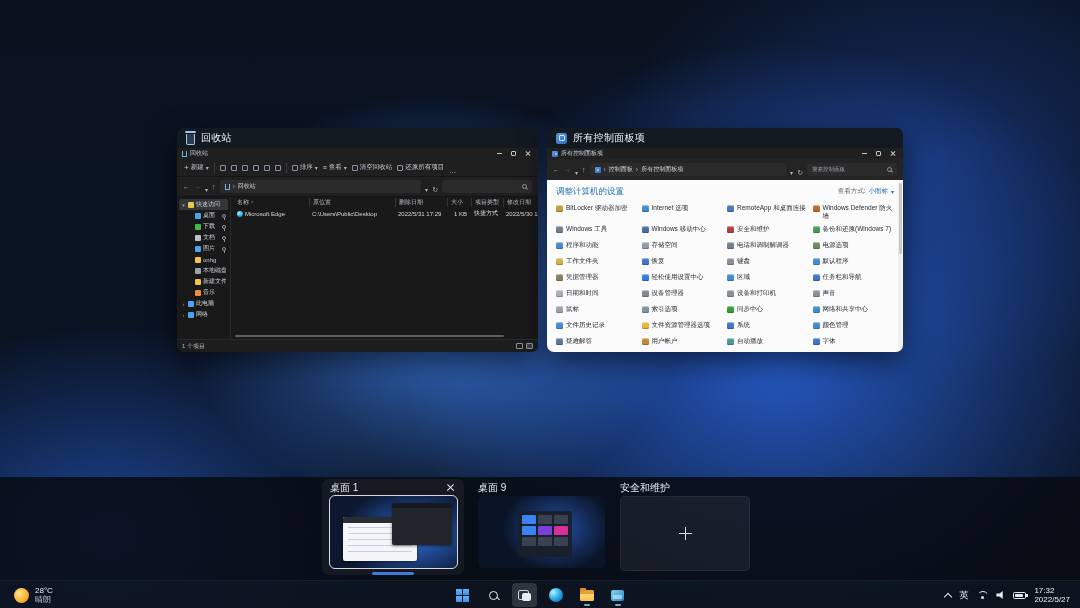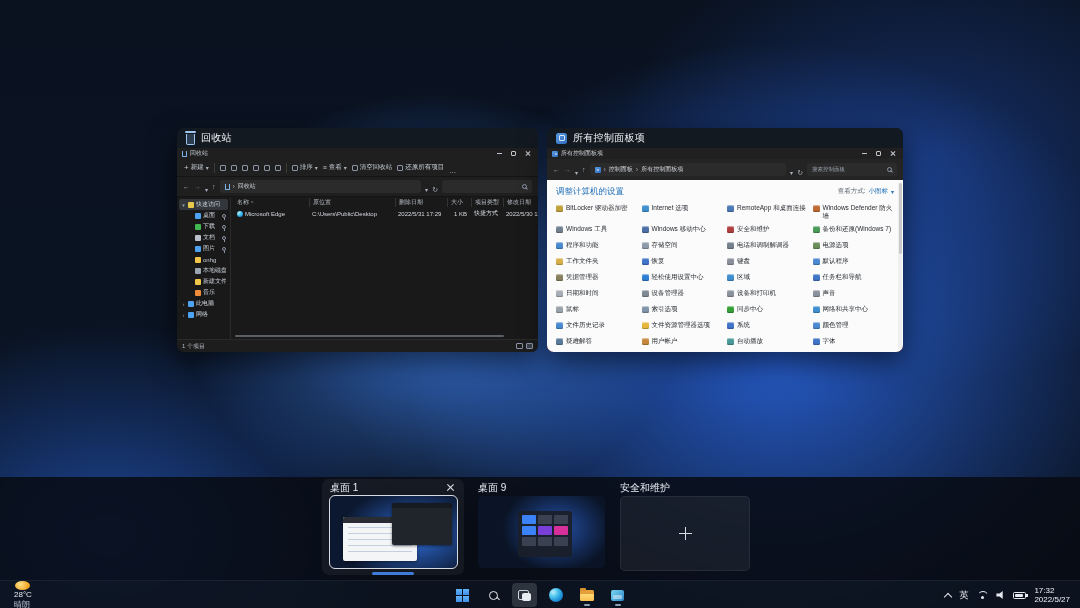--- a/index.html
+++ b/index.html
@@ -118,21 +118,21 @@
   .mini-tile { height:9px; border-radius:1px; }
   .t-blue { background:#3b82f6; } .t-purple { background:#7a3fd8; } .t-pink { background:#d8309a; } .t-gray { background:#3a4150; }
   .new-desk-tile { position:absolute; left:620px; top:19px; width:130px; height:75px; border-radius:5px; background:rgba(255,255,255,.06); border:1px solid rgba(255,255,255,.07); display:flex; align-items:center; justify-content:center; }
   .plus-icon { position:relative; width:13px; height:13px; }
   .plus-icon::before { content:""; position:absolute; left:0; top:6px; width:13px; height:1.3px; background:#d7dde6; }
   .plus-icon::after { content:""; position:absolute; left:6px; top:0; width:1.3px; height:13px; background:#d7dde6; }
   #desk-indicator { position:absolute; left:372px; top:95px; width:42px; height:3px; border-radius:2px; background:#3f7bd9; }
 
   
   #taskbar { position:absolute; left:0; top:580px; width:1080px; height:28px; background:rgba(13,19,31,.93); border-top:1px solid rgba(255,255,255,.05); }
-  .weather { position:absolute; left:14px; top:0; height:28px; display:flex; align-items:center; gap:0;flex-direction:column; }
+  .weather { position:absolute; left:14px; top:0; height:28px; display:flex; align-items:center; gap:6px; }
   .sun { width:15px; height:15px; border-radius:50%; background:radial-gradient(circle at 35% 35%,#ffe28a,#f6a623 70%); }
   .weather-txt { font-size:8px; line-height:9.5px; color:#e8ecf2; }
   .weather-txt .cond { color:#b9c2cf; }
   .tb-center { position:absolute; left:50%; top:0; height:28px; transform:translateX(-50%); display:flex; align-items:center; gap:6px; }
   .tb-btn { width:25px; height:24px; border-radius:4px; display:flex; align-items:center; justify-content:center; position:relative; }
   .tb-btn.active { background:rgba(255,255,255,.14); }
   .win-logo { width:13px; height:13px; display:grid; grid-template-columns:6px 6px; grid-template-rows:6px 6px; gap:1px; }
   .win-logo i { background:linear-gradient(180deg,#63b5f7,#3f8fe8); }
   .search-gl { width:9px; height:9px; border:1.4px solid #e6eaf0; border-radius:50%; position:relative; }
   .search-gl::after { content:""; position:absolute; width:4px; height:1.4px; background:#e6eaf0; bottom:-1px; right:-3px; transform:rotate(45deg); }

